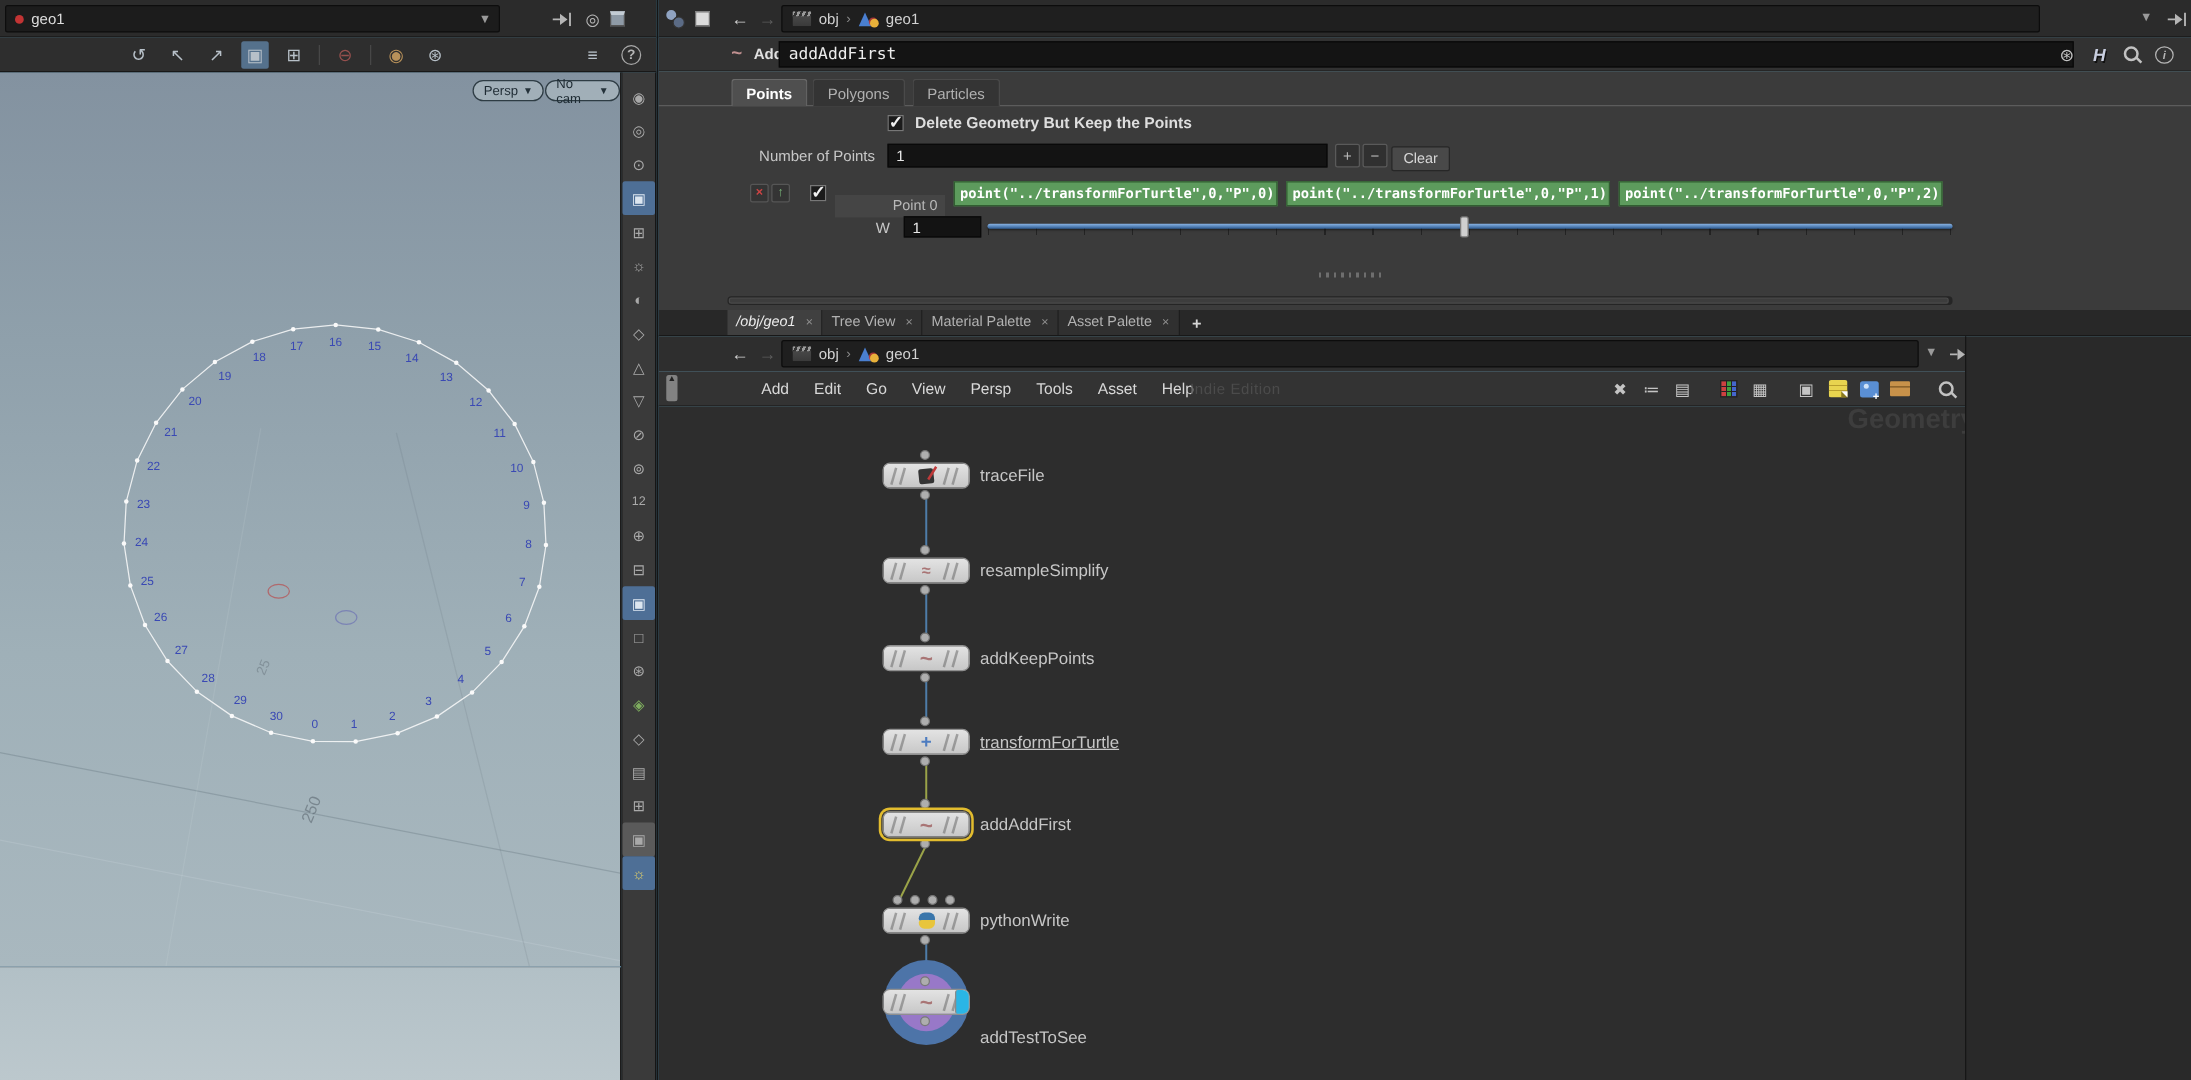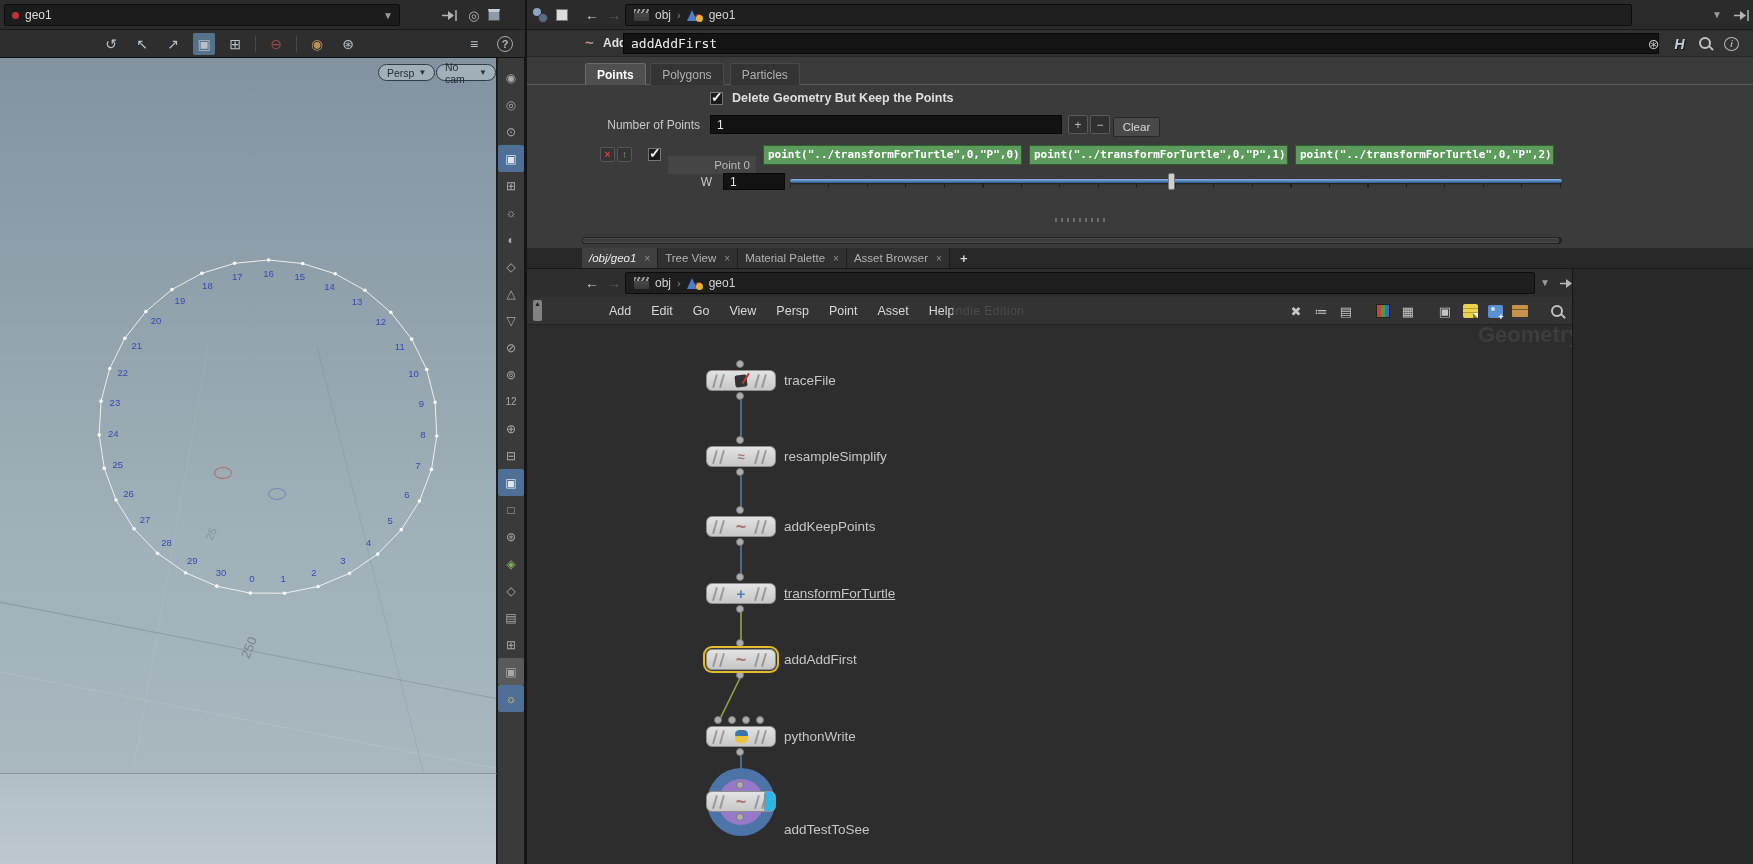--- a/index.html
+++ b/index.html
@@ -383,21 +383,21 @@
       </div>
       <div class="pane-tab">
         <span>Tree View</span>
         <span class="x">×</span>
       </div>
       <div class="pane-tab">
         <span>Material Palette</span>
         <span class="x">×</span>
       </div>
       <div class="pane-tab">
-        <span>Asset Browser</span>
+        <span>Asset Palette</span>
         <span class="x">×</span>
       </div>
       <div class="newtab">+</div>
     </div>
 
   <div id="net-nav">
     <span class="nav-arrow" style="left:58px;color:#cfcfcf;top:6px;">←</span>
     <span class="nav-arrow" style="left:80px;color:#5d5d5d;top:6px;">→</span>
     <div class="crumb-bar" style="left:98px;top:3px;width:910px;">
       <span class="ic-clap"></span>
@@ -417,21 +417,21 @@
   </div>
 
   <div id="net-menubar">
     <div id="stowbar">▲</div>
     <div id="menu-items">
         <div class="menu-item">Add</div>
         <div class="menu-item">Edit</div>
         <div class="menu-item">Go</div>
         <div class="menu-item">View</div>
         <div class="menu-item">Persp</div>
-        <div class="menu-item">Point</div>
+        <div class="menu-item">Tools</div>
         <div class="menu-item">Asset</div>
         <div class="menu-item">Help</div>
       </div>
     <div id="mtools">
         <div class="mt-ico">✖</div>
         <div class="mt-ico">≔</div>
         <div class="mt-ico" style="margin-right: 12px;">▤</div>
         <div class="mt-ico">
           <span class="ic-pal"></span>
         </div>

